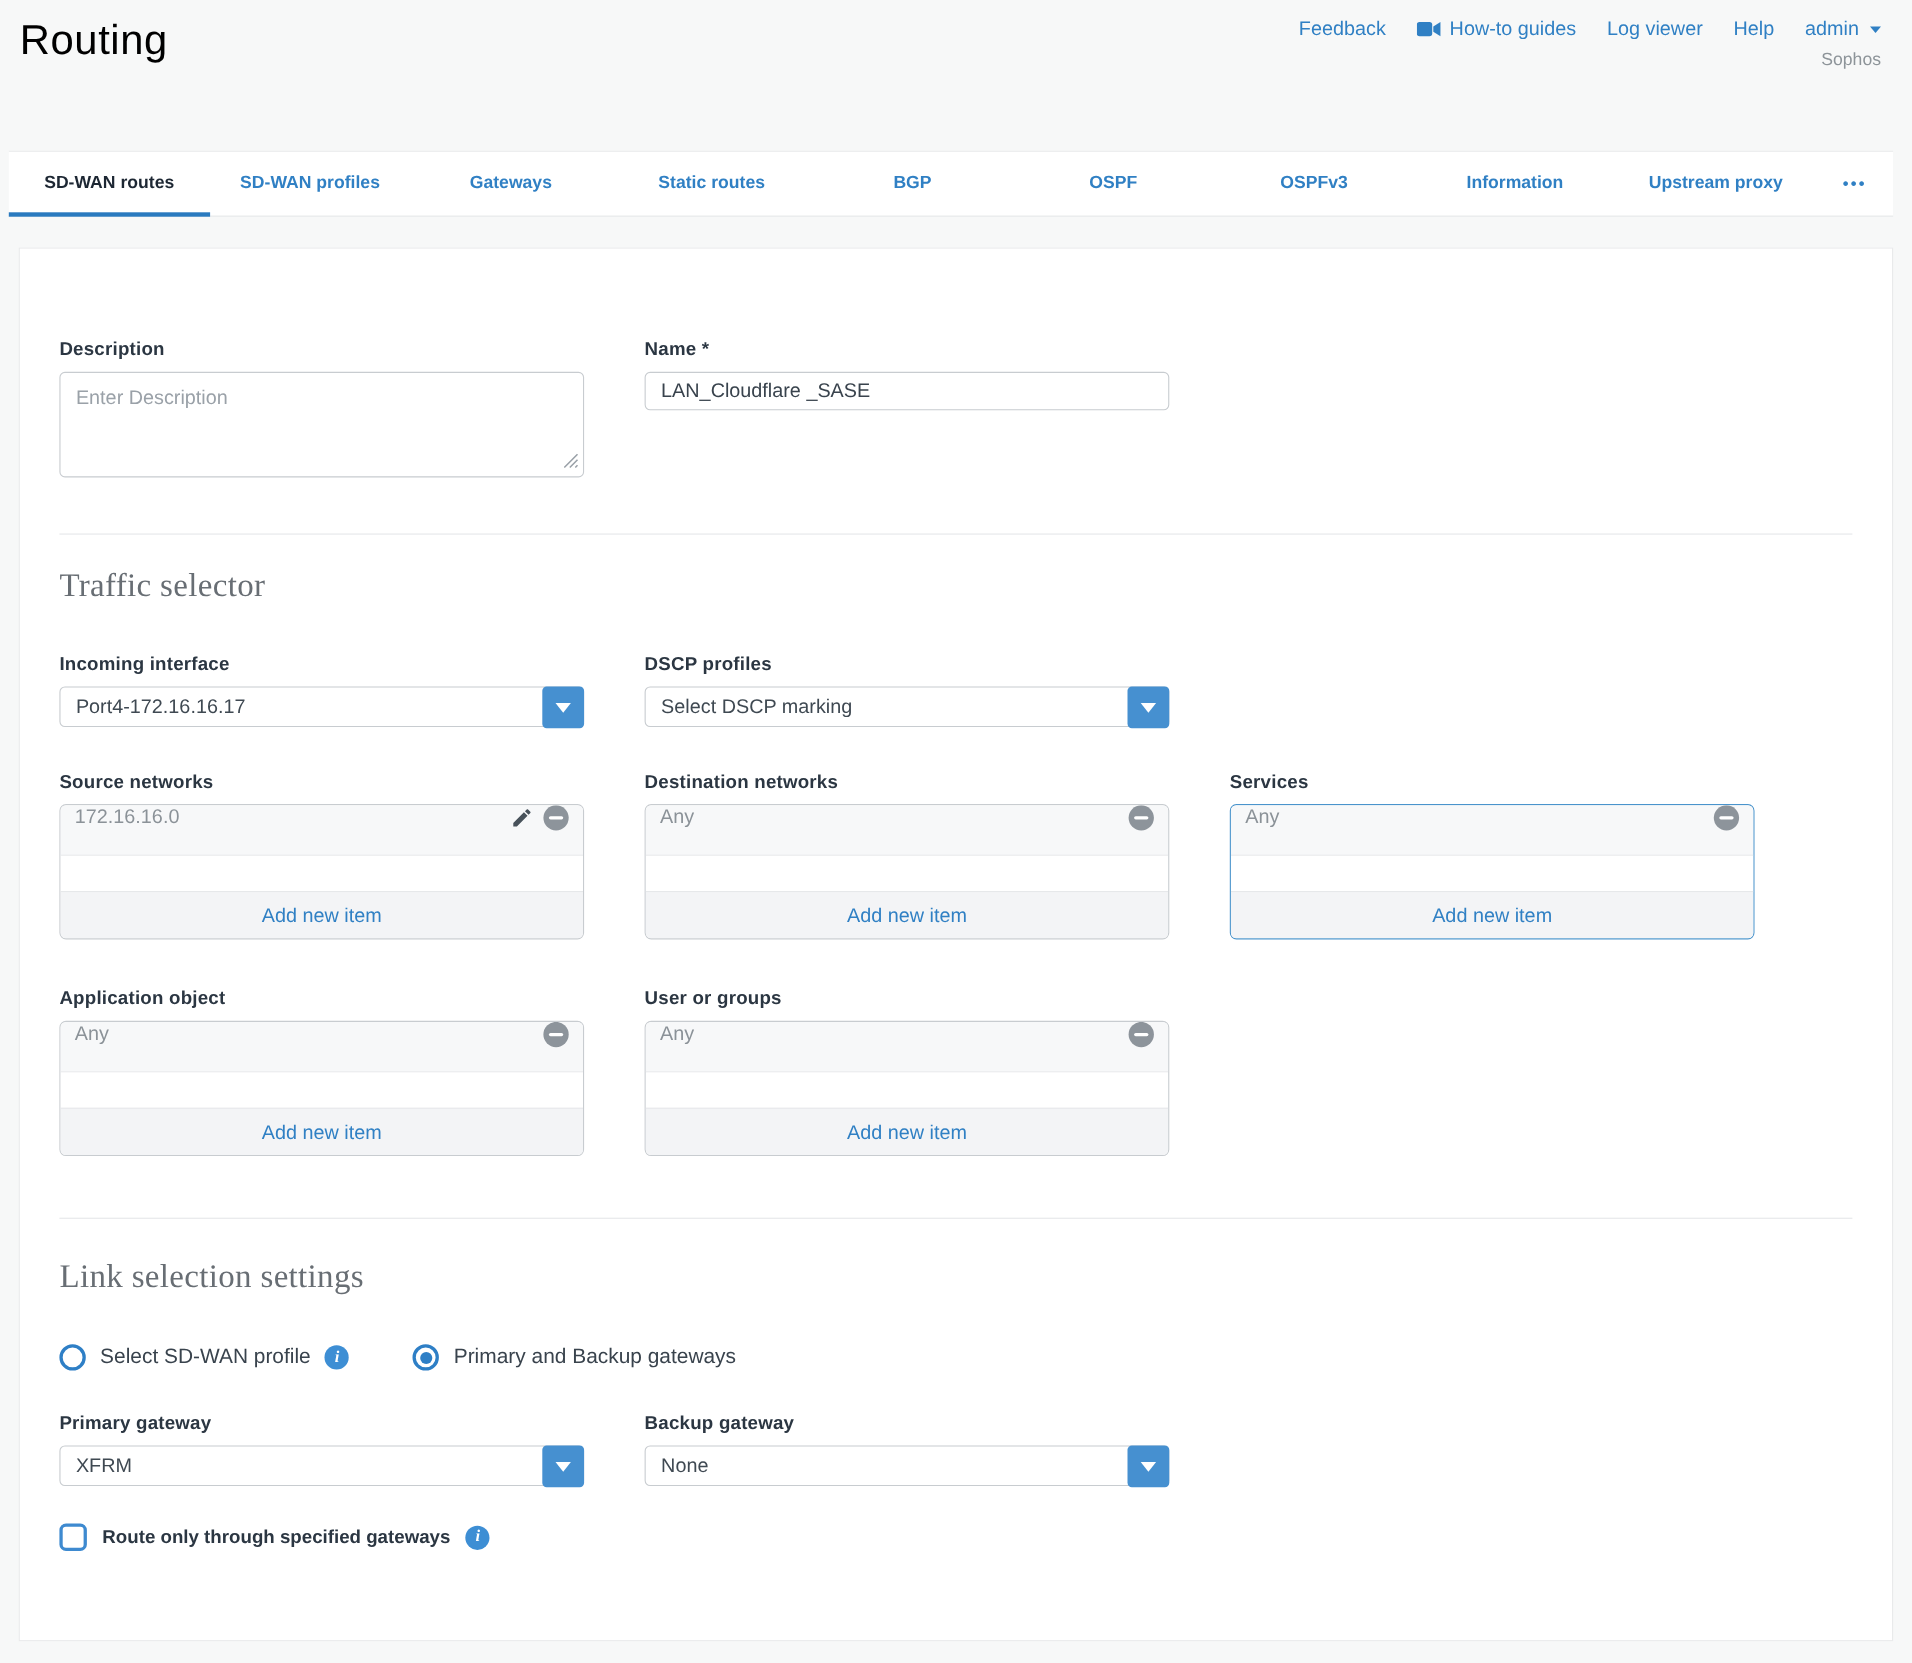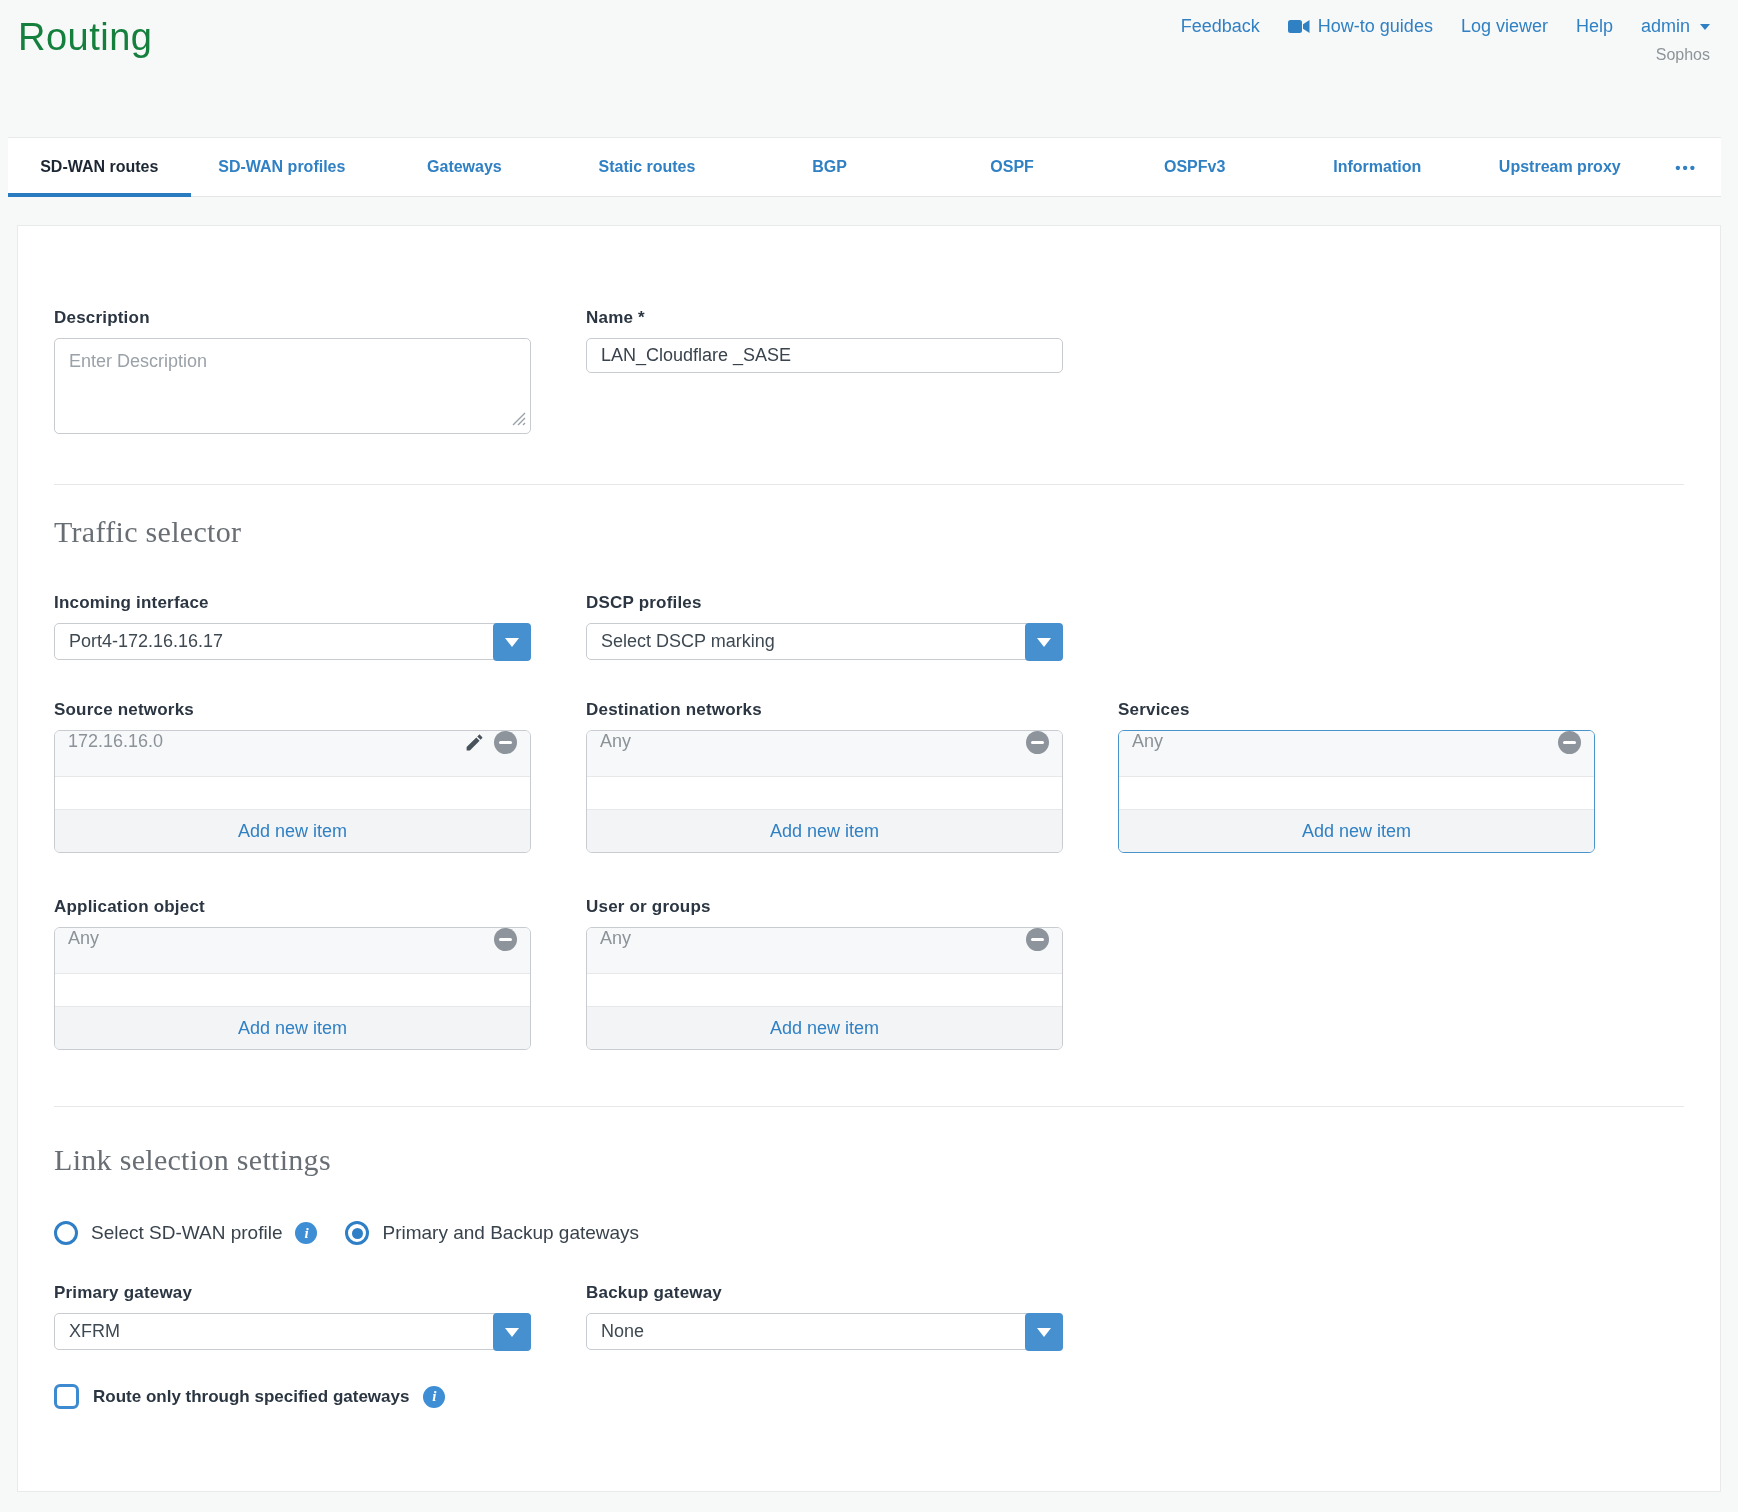--- a/index.html
+++ b/index.html
@@ -1,21 +1,21 @@
 <!DOCTYPE html>
 <html><head>
 <meta charset="utf-8">
 <style>
   * { margin:0; padding:0; box-sizing:border-box; }
   html,body { width:1738px; height:1512px; overflow:hidden;
     background:#f7f8f8; font-family:"Liberation Sans", sans-serif; color:#39434d; }
 
   
   .header { position:relative; height:137px; padding:16px 26px 0 18px; }
-  .page-title { font-size:38px; font-weight:400; color:#15803d; letter-spacing:.5px; }
+  .page-title { font-size:38px; font-weight:400; color:#000000; letter-spacing:.5px; }
   .header-right { position:absolute; top:16px; right:28px; text-align:right; }
   .nav-links { display:flex; align-items:center; gap:28px; font-size:18px; color:#3080c4; justify-content:flex-end; }
   .nav-link { cursor:pointer; display:flex; align-items:center; gap:8px; }
   .caret-down { width:0; height:0; border-left:5px solid transparent; border-right:5px solid transparent;
     border-top:6px solid #3080c4; display:inline-block; margin-left:2px; }
   .brand { margin-top:9px; font-size:16px; color:#8d9499; }
   .video-icon svg { display:block; }
 
   
   .tabbar { margin:0 17px 0 8px; height:60px; background:#fff;
@@ -67,21 +67,21 @@
   .lb-spacer { height:32px; background:#fff; }
   .lb-footer { height:43px; background:#f3f4f6; border-top:1px solid #e6e8ea;
     display:flex; align-items:center; justify-content:center;
     font-size:18px; font-weight:500; color:#3080c4; cursor:pointer; }
 
   .minus-icon { width:23px; height:23px; border-radius:50%; background:#8d949b; position:relative; cursor:pointer; flex:0 0 auto; }
   .minus-icon::after { content:""; position:absolute; left:5px; top:10px; width:13px; height:3px; border-radius:2px; background:#fff; }
   .pencil-icon { cursor:pointer; display:flex; }
 
   
-  .radio-row { display:flex; align-items:center; gap:28px; }
+  .radio-row { display:flex; align-items:center; gap:58px; }
   .radio-group { display:flex; align-items:center; gap:13px; cursor:pointer; }
   .radio { width:24px; height:24px; border-radius:50%; border:3px solid #2e7fc6; background:#fff;
     display:flex; align-items:center; justify-content:center; flex:0 0 auto; }
   .radio.checked::after { content:""; width:11px; height:11px; border-radius:50%; background:#2e7fc6; }
   .radio-label { font-size:19px; color:#39434d; }
   .info-icon { width:22px; height:22px; border-radius:50%; background:#3d8ed4; color:#fff;
     font-size:15px; font-weight:700; display:flex; align-items:center; justify-content:center;
     font-family:"Liberation Serif",serif; font-style:italic; cursor:pointer; flex:0 0 auto; }
 
   .checkbox-row { display:flex; align-items:center; gap:14px; }

